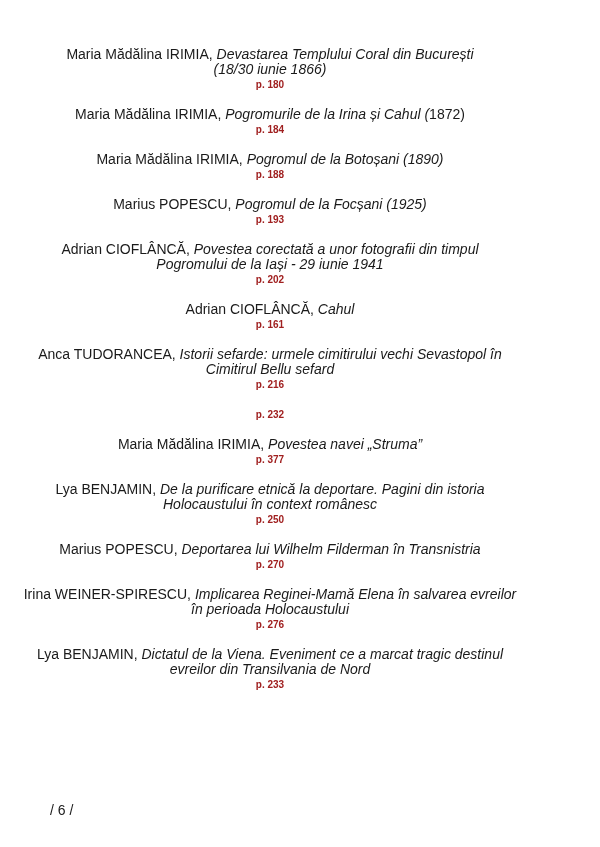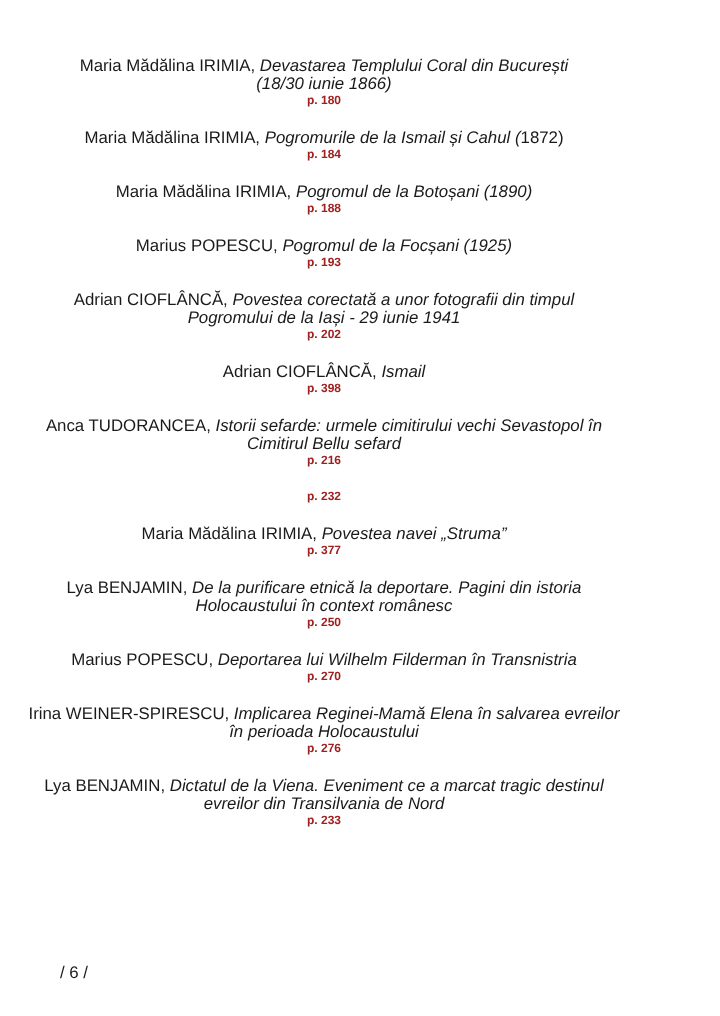--- a/index.html
+++ b/index.html
@@ -54,42 +54,42 @@
 <body>
 
 <div class="page">
   <div class="toc" id="toc-list">
   <div class="entry">
     <p class="entry-text"><span class="author">Maria Mădălina IRIMIA,</span> <span class="title">Devastarea Templului Coral din București<br>(18/30 iunie 1866)</span><span class="title-suffix"></span></p>
     <p class="page-num">p. 180</p>
   </div>
 
   <div class="entry">
-    <p class="entry-text"><span class="author">Maria Mădălina IRIMIA,</span> <span class="title">Pogromurile de la Ismail și Cahul (</span><span class="title-suffix">1872)</span></p>
+    <p class="entry-text"><span class="author">Maria Mădălina IRIMIA,</span> <span class="title">Pogromurile de la Irina și Cahul (</span><span class="title-suffix">1872)</span></p>
     <p class="page-num">p. 184</p>
   </div>
 
   <div class="entry">
     <p class="entry-text"><span class="author">Maria Mădălina IRIMIA,</span> <span class="title">Pogromul de la Botoșani (1890)</span><span class="title-suffix"></span></p>
     <p class="page-num">p. 188</p>
   </div>
 
   <div class="entry">
     <p class="entry-text"><span class="author">Marius POPESCU,</span> <span class="title">Pogromul de la Focșani (1925)</span><span class="title-suffix"></span></p>
     <p class="page-num">p. 193</p>
   </div>
 
   <div class="entry">
     <p class="entry-text"><span class="author">Adrian CIOFLÂNCĂ,</span> <span class="title">Povestea corectată a unor fotografii din timpul<br>Pogromului de la Iași - 29 iunie 1941</span><span class="title-suffix"></span></p>
     <p class="page-num">p. 202</p>
   </div>
 
   <div class="entry">
-    <p class="entry-text"><span class="author">Adrian CIOFLÂNCĂ,</span> <span class="title">Ismail</span><span class="title-suffix"></span></p>
-    <p class="page-num">p. 398</p>
+    <p class="entry-text"><span class="author">Adrian CIOFLÂNCĂ,</span> <span class="title">Cahul</span><span class="title-suffix"></span></p>
+    <p class="page-num">p. 161</p>
   </div>
 
   <div class="entry">
     <p class="entry-text"><span class="author">Anca TUDORANCEA,</span> <span class="title">Istorii sefarde: urmele cimitirului vechi Sevastopol în<br>Cimitirul Bellu sefard</span><span class="title-suffix"></span></p>
     <p class="page-num">p. 216</p>
   </div>
 
 
   <div class="entry">
     <p class="page-num">p. 232</p>

